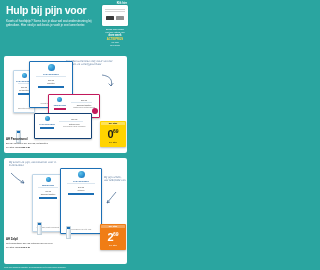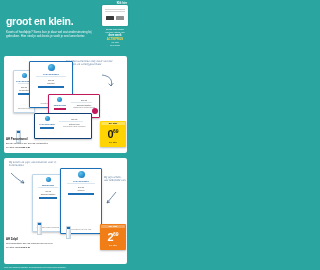--- a/index.html
+++ b/index.html
@@ -191,22 +191,21 @@
     color: #ffffff; font-size: 1.8px; line-height: 2.4px; opacity: .9;
   }
 </style>
 </head>
 <body>
 
 <div class="page">
 
   <div class="hero">
     <h1>
-      <br>
-      <span>groot en klein.</span>
+      <span>Hulp bij pijn voor</span><br>
     </h1>
     <p>Koorts of hoofdpijn? Soms kun je daar wel wat ondersteuning bij gebruiken. Hier vind je ook bests je voelt je snel weer beter.</p>
   </div>
 
   <div class="corner-label">Klik hier</div>
 
   <div class="corner-card">
     <div class="cc-line"></div>
     <div class="cc-line"></div>
     <div class="cc-chips">

